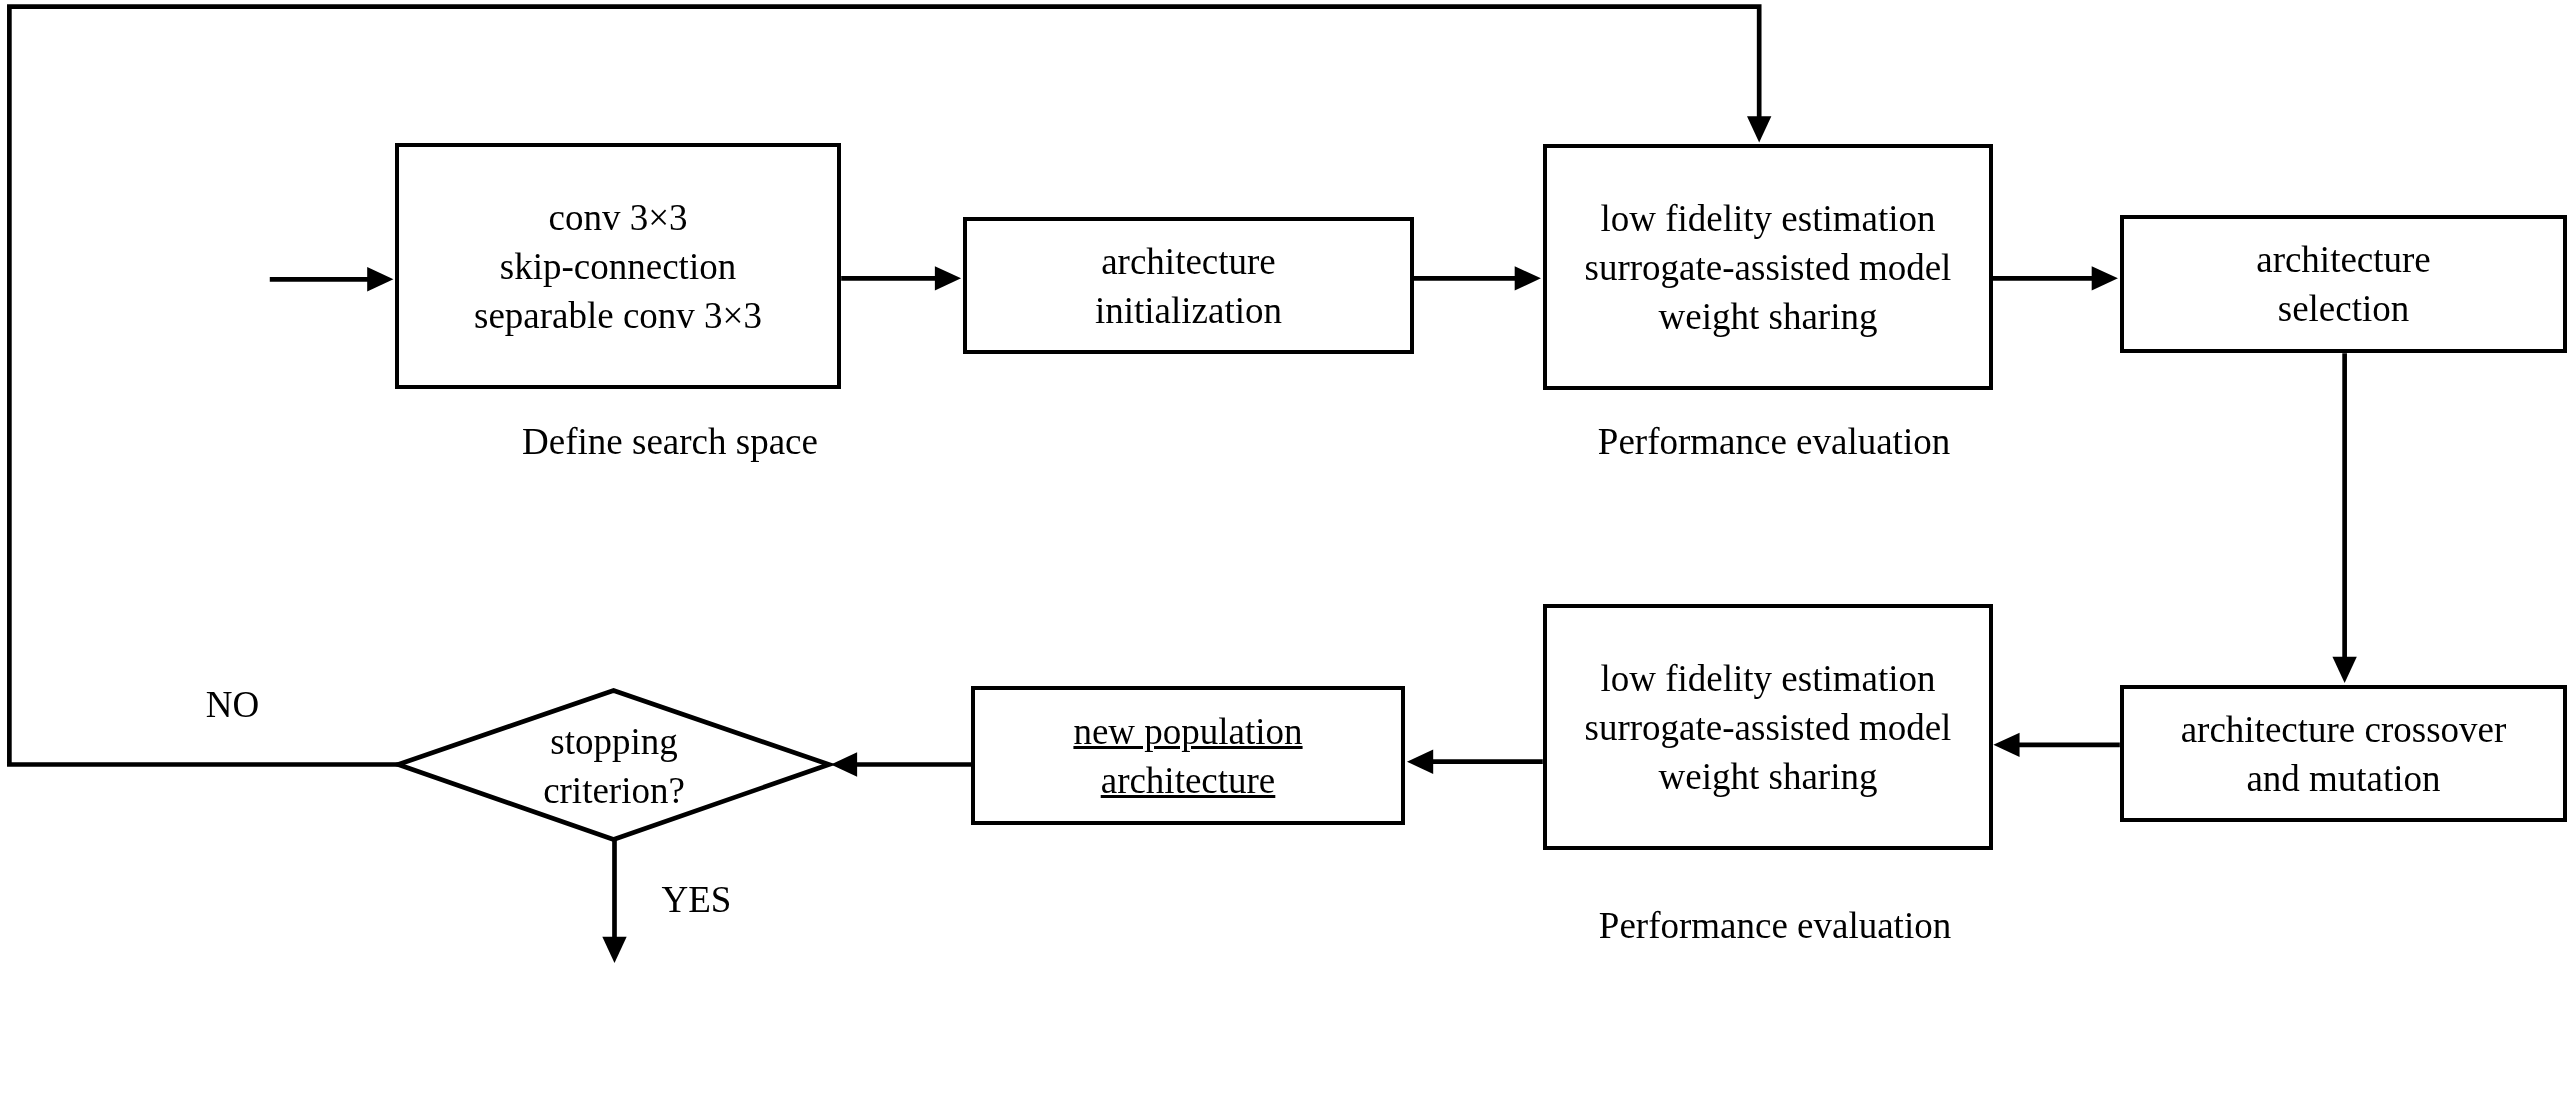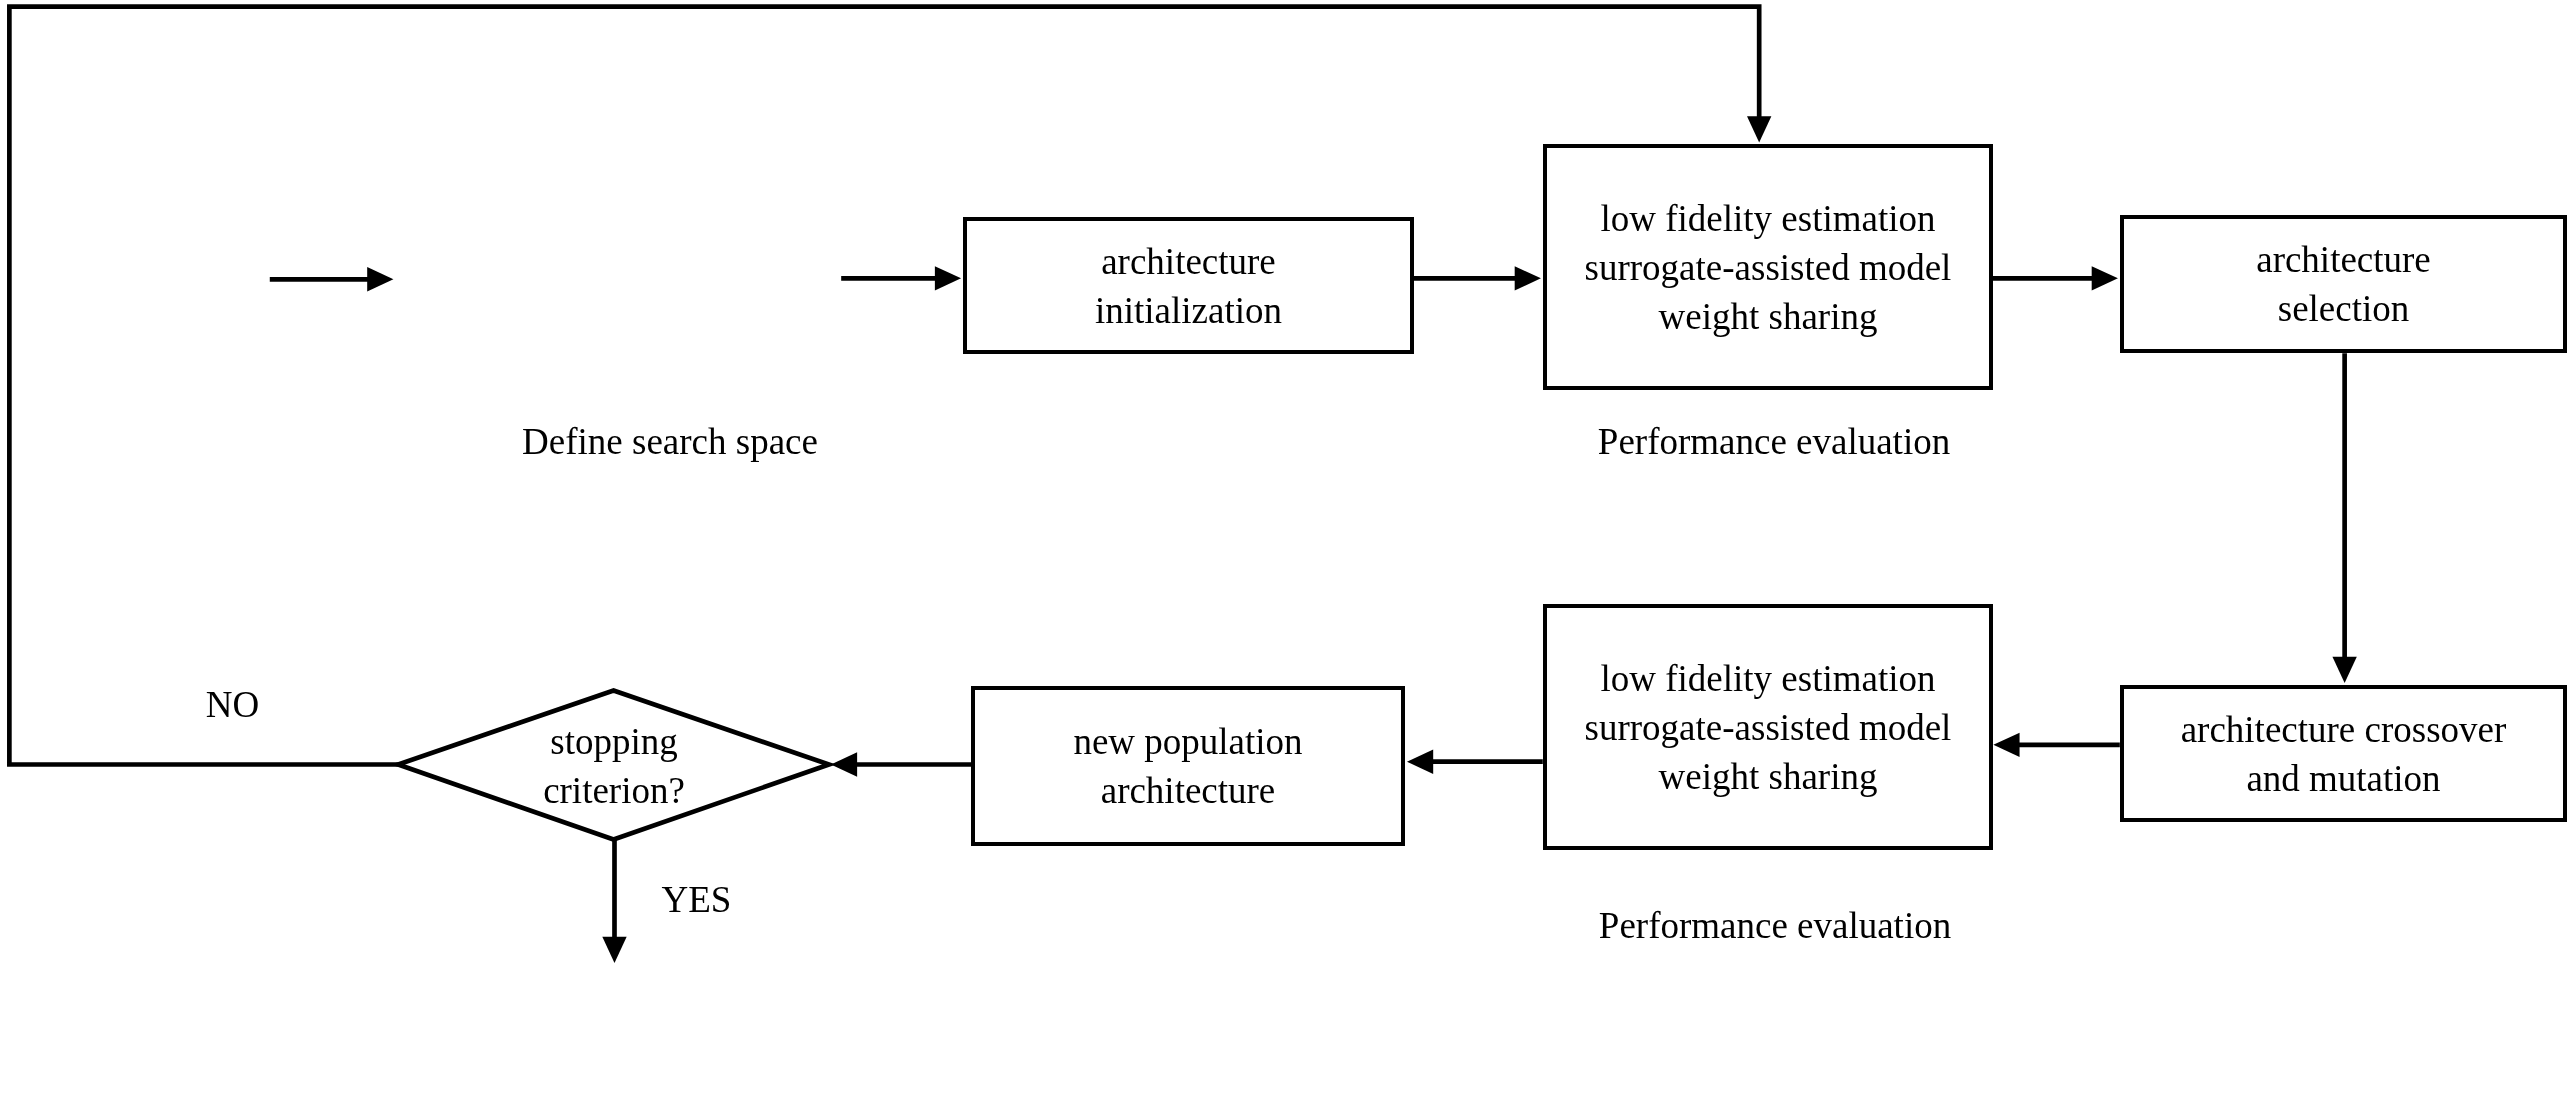--- a/index.html
+++ b/index.html
@@ -76,39 +76,42 @@
     <polyline points="425,816 10,816 10,7 1878,7 1878,130"></polyline>
     <polygon class="arrow" points="1878,152 1865,124 1891,124"></polygon>
 
     <line x1="656" y1="896" x2="656" y2="1006"></line>
     <polygon class="arrow" points="656,1028 643,1000 669,1000"></polygon>
 
     <polygon class="shape" points="655,737 885,816 655,896 425,816"></polygon>
   </svg>
 
 
+  <div class="node" style="left:395px;top:143px;width:446px;height:246px;">conv 3×3
+skip-connection
+separable conv 3×3</div>
 
   <div class="node" style="left:963px;top:217px;width:451px;height:137px;">architecture
 initialization</div>
 
   <div class="node" style="left:1543px;top:144px;width:450px;height:246px;">low fidelity estimation
 surrogate-assisted model
 weight sharing</div>
 
   <div class="node" style="left:2120px;top:215px;width:447px;height:138px;">architecture
 selection</div>
 
   <div class="node" style="left:2120px;top:685px;width:447px;height:137px;">architecture crossover
 and mutation</div>
 
   <div class="node" style="left:1543px;top:604px;width:450px;height:246px;">low fidelity estimation
 surrogate-assisted model
 weight sharing</div>
 
-  <div class="node" style="left:971px;top:686px;width:434px;height:160px;">new population
+  <div class="node" style="left:971px;top:686px;width:434px;height:139px;text-decoration:underline;">new population
 architecture</div>
 
 
   <div class="plain" style="left:436px;top:416px;width:468px;height:51px;">Define search space</div>
 
   <div class="plain" style="left:450px;top:700px;width:328px;height:131px;">stopping
 criterion?</div>
 
   <div class="plain" style="left:1540px;top:416px;width:468px;height:51px;">Performance evaluation</div>
 

